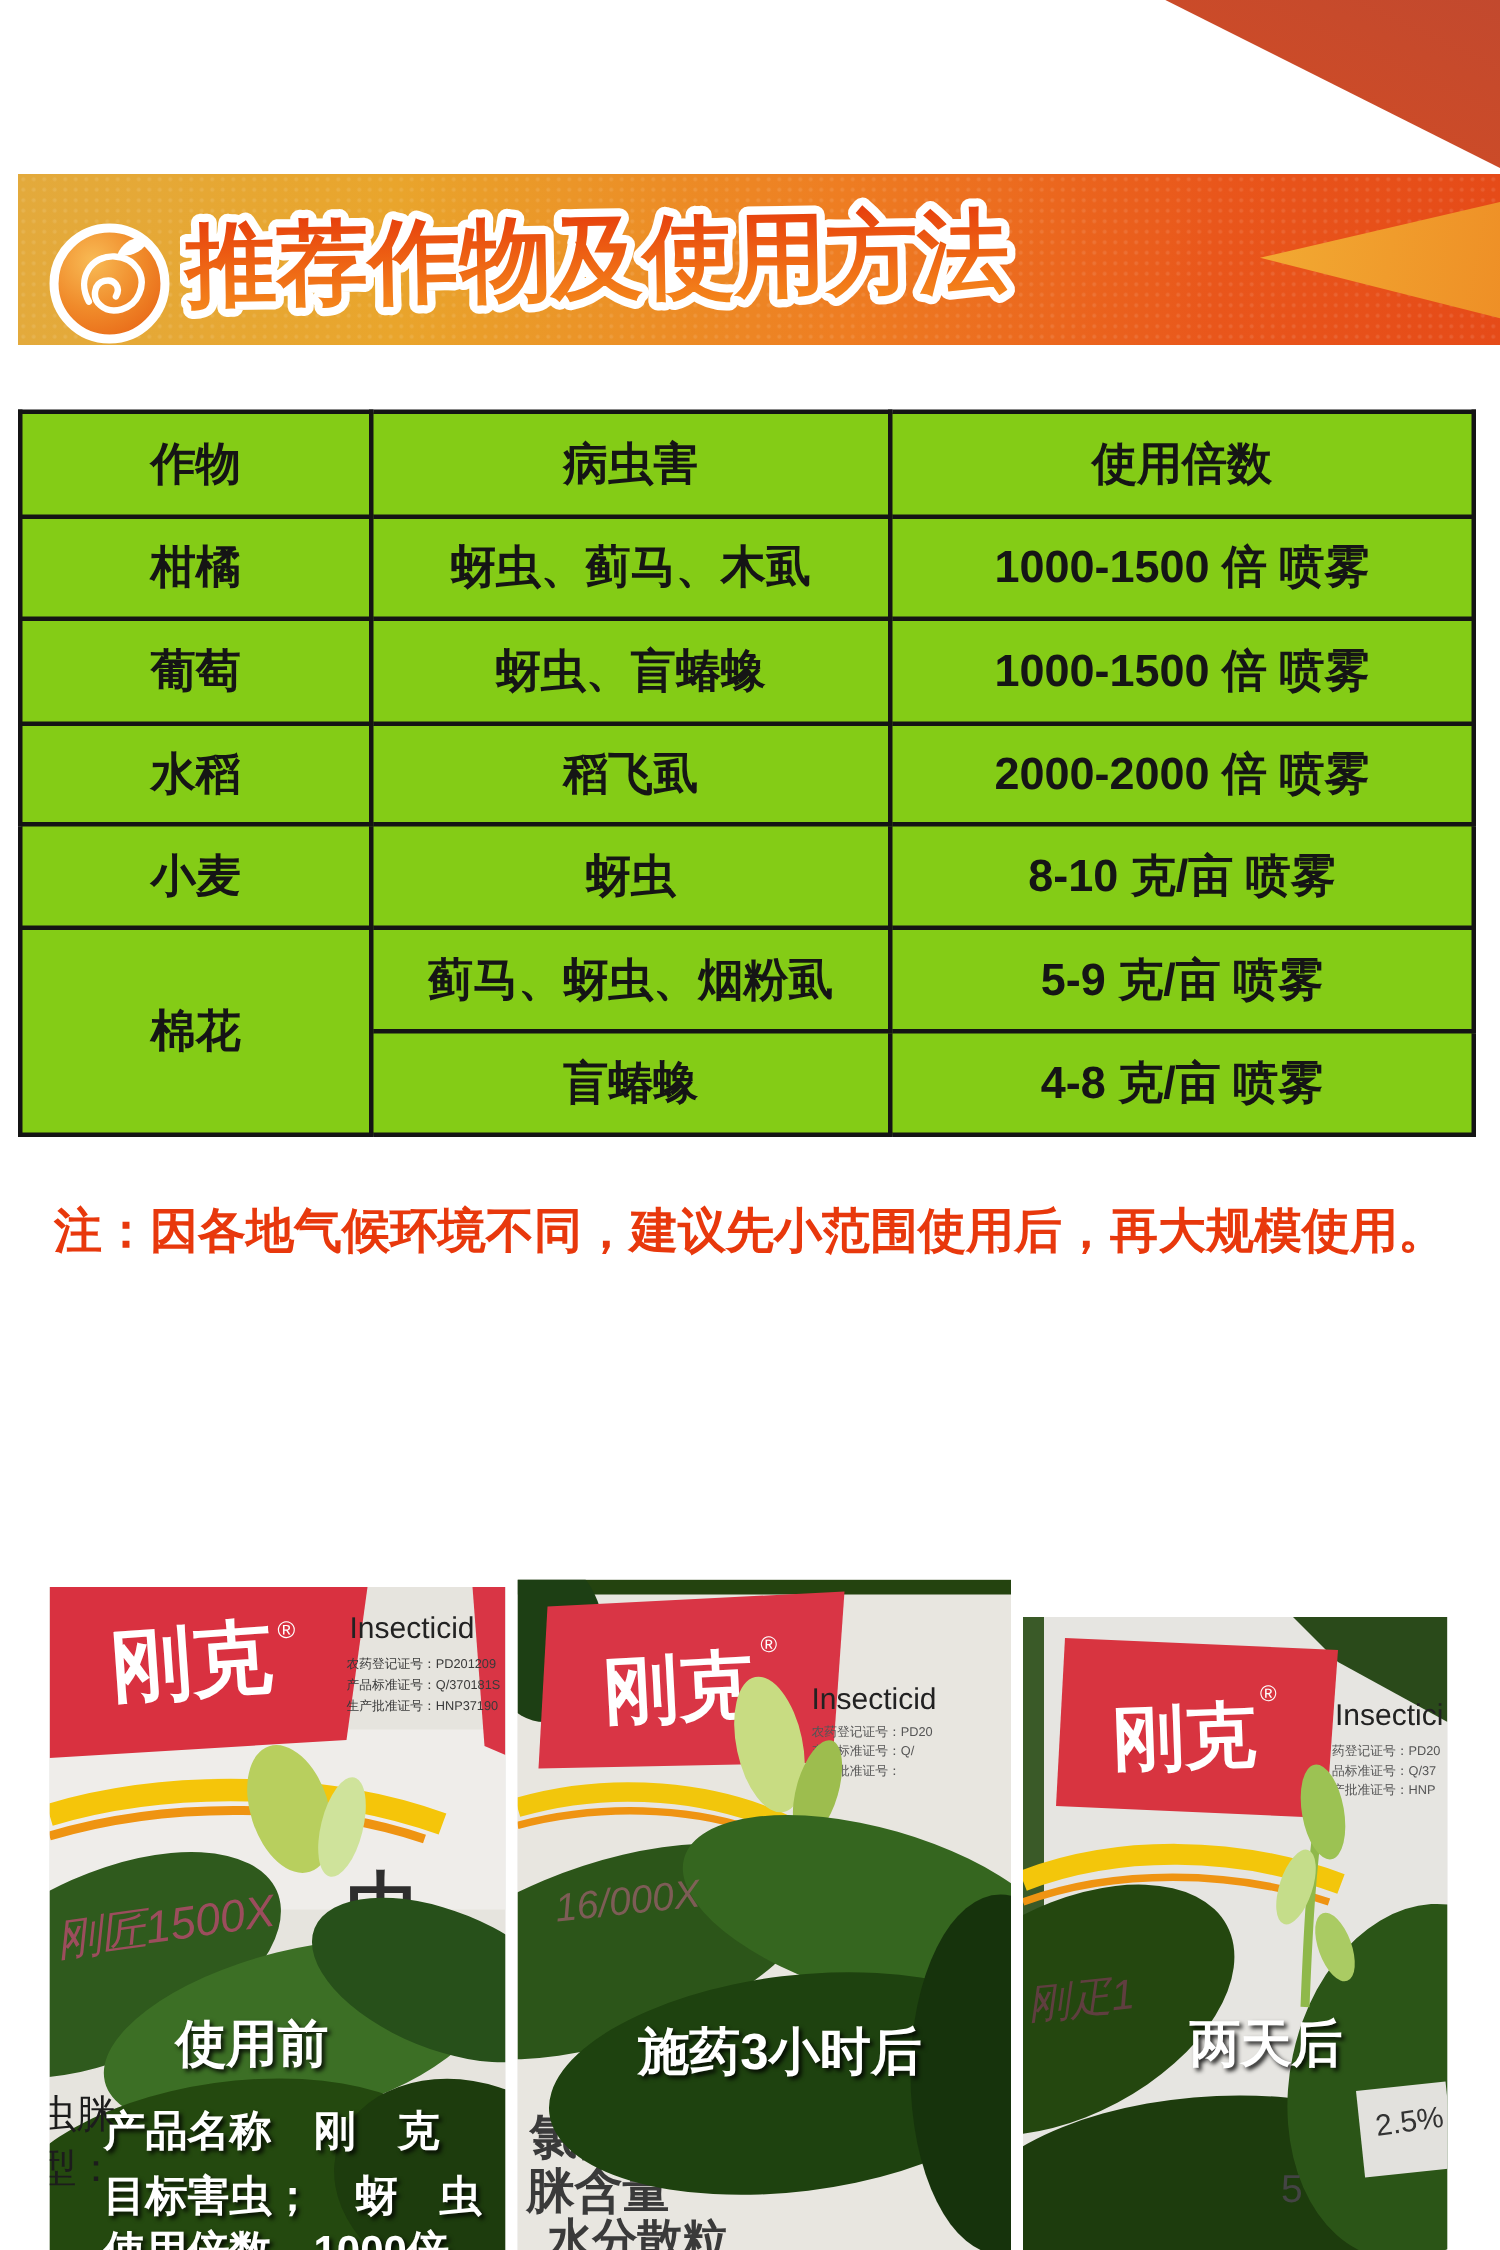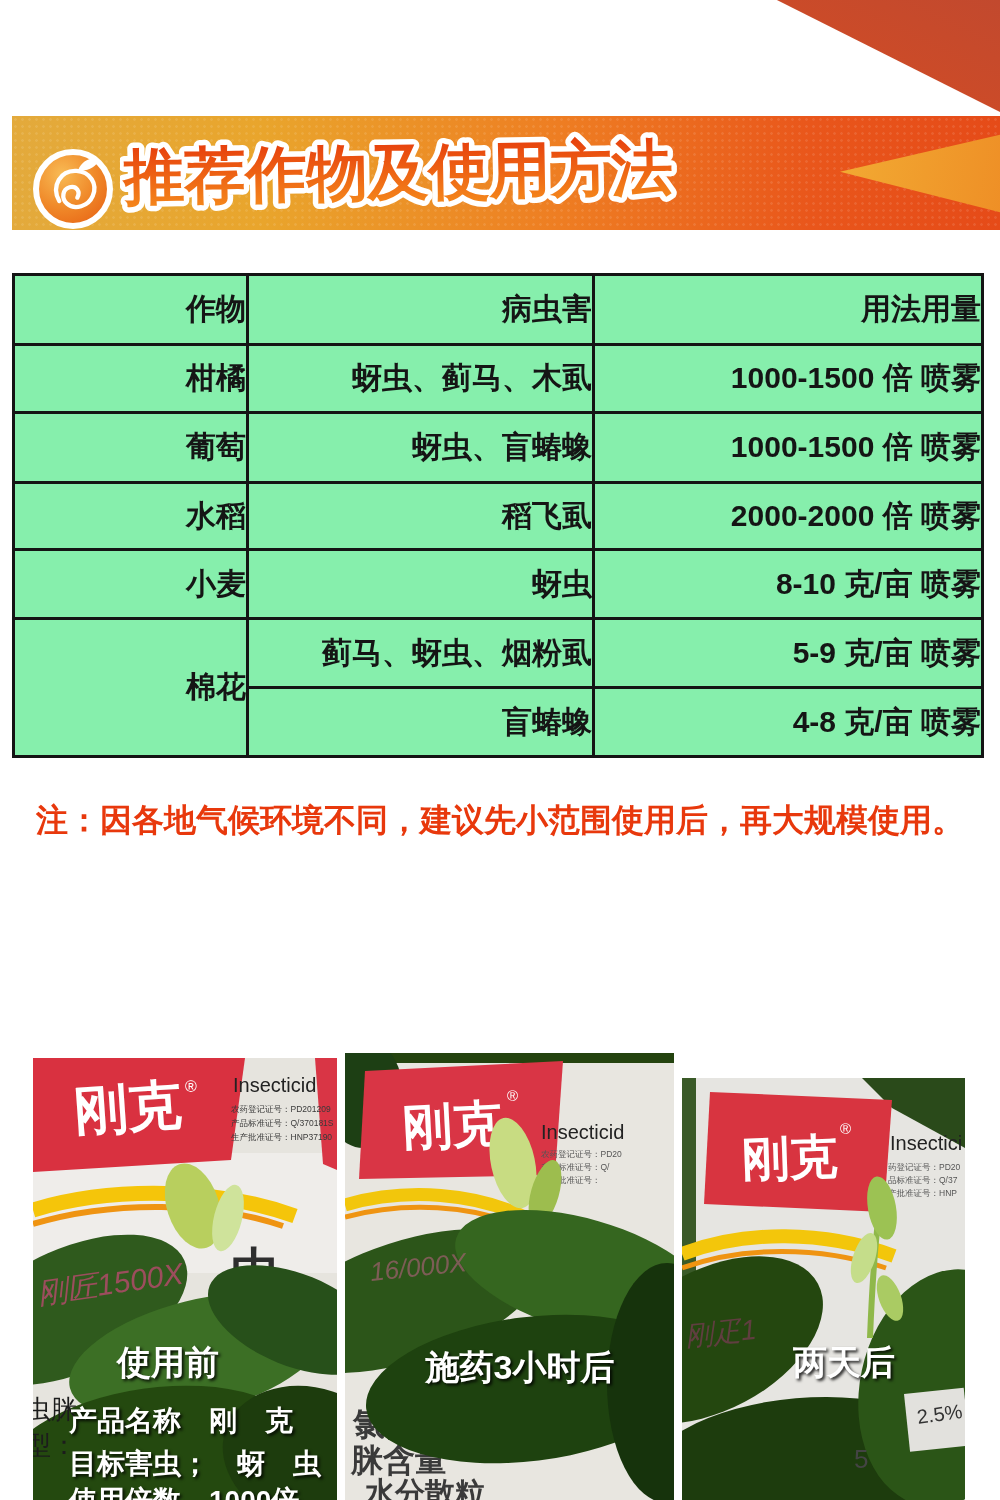--- a/index.html
+++ b/index.html
@@ -24,22 +24,22 @@
   #banner2 .tri{left:818px;width:182px;clip-path:polygon(0 50%,100% 17%,100% 85%);}
   .logo{position:absolute;}
   #banner1 .logo{left:18px;top:30px;width:86px;height:86px;}
   #banner2 .logo{left:2px;top:12px;width:100px;height:100px;}
   .title-svg{position:absolute;}
   .side-note{position:absolute;left:668px;top:146px;color:#fff;font-size:26px;
     letter-spacing:10px;line-height:41px;font-weight:normal;}
 
   
   #crop-table{position:absolute;left:12px;top:273px;border-collapse:collapse;table-layout:fixed;}
-  #crop-table td,#crop-table th{border:3px solid #141414;text-align:right;vertical-align:middle;
-    font-size:30px;color:#151515;font-weight:600;background:#86efac;padding:0;}
+  #crop-table td,#crop-table th{border:3px solid #141414;text-align:center;vertical-align:middle;
+    font-size:30px;color:#151515;font-weight:600;background:#84cc16;padding:0;}
   #crop-table .c1{width:231px;}
   #crop-table .c2{width:343px;}
   #crop-table .c3{width:386px;}
 
   
   #note{position:absolute;left:0;top:799px;width:1000px;text-align:center;
     color:#e8380c;font-size:32px;font-weight:bold;}
 
   
   .photo{position:absolute;overflow:hidden;background:#e8e6e1;}
@@ -83,21 +83,21 @@
       <div>仅限参考</div>
       <div>非登记内容</div>
     </div>
   </div>
 
   <table id="crop-table">
     <tbody>
         <tr style="height:70px;">
       <th class="c1">作物</th>
       <th class="c2">病虫害</th>
-      <th class="c3">用法用量</th>
+      <th class="c3">使用倍数</th>
     </tr>
     <tr style="height:68px;">
       <td>柑橘</td>
       <td>蚜虫、蓟马、木虱</td>
       <td>1000-1500 倍 喷雾</td>
     </tr>
     <tr style="height:70px;">
       <td>葡萄</td>
       <td>蚜虫、盲蝽蟓</td>
       <td>1000-1500 倍 喷雾</td>

